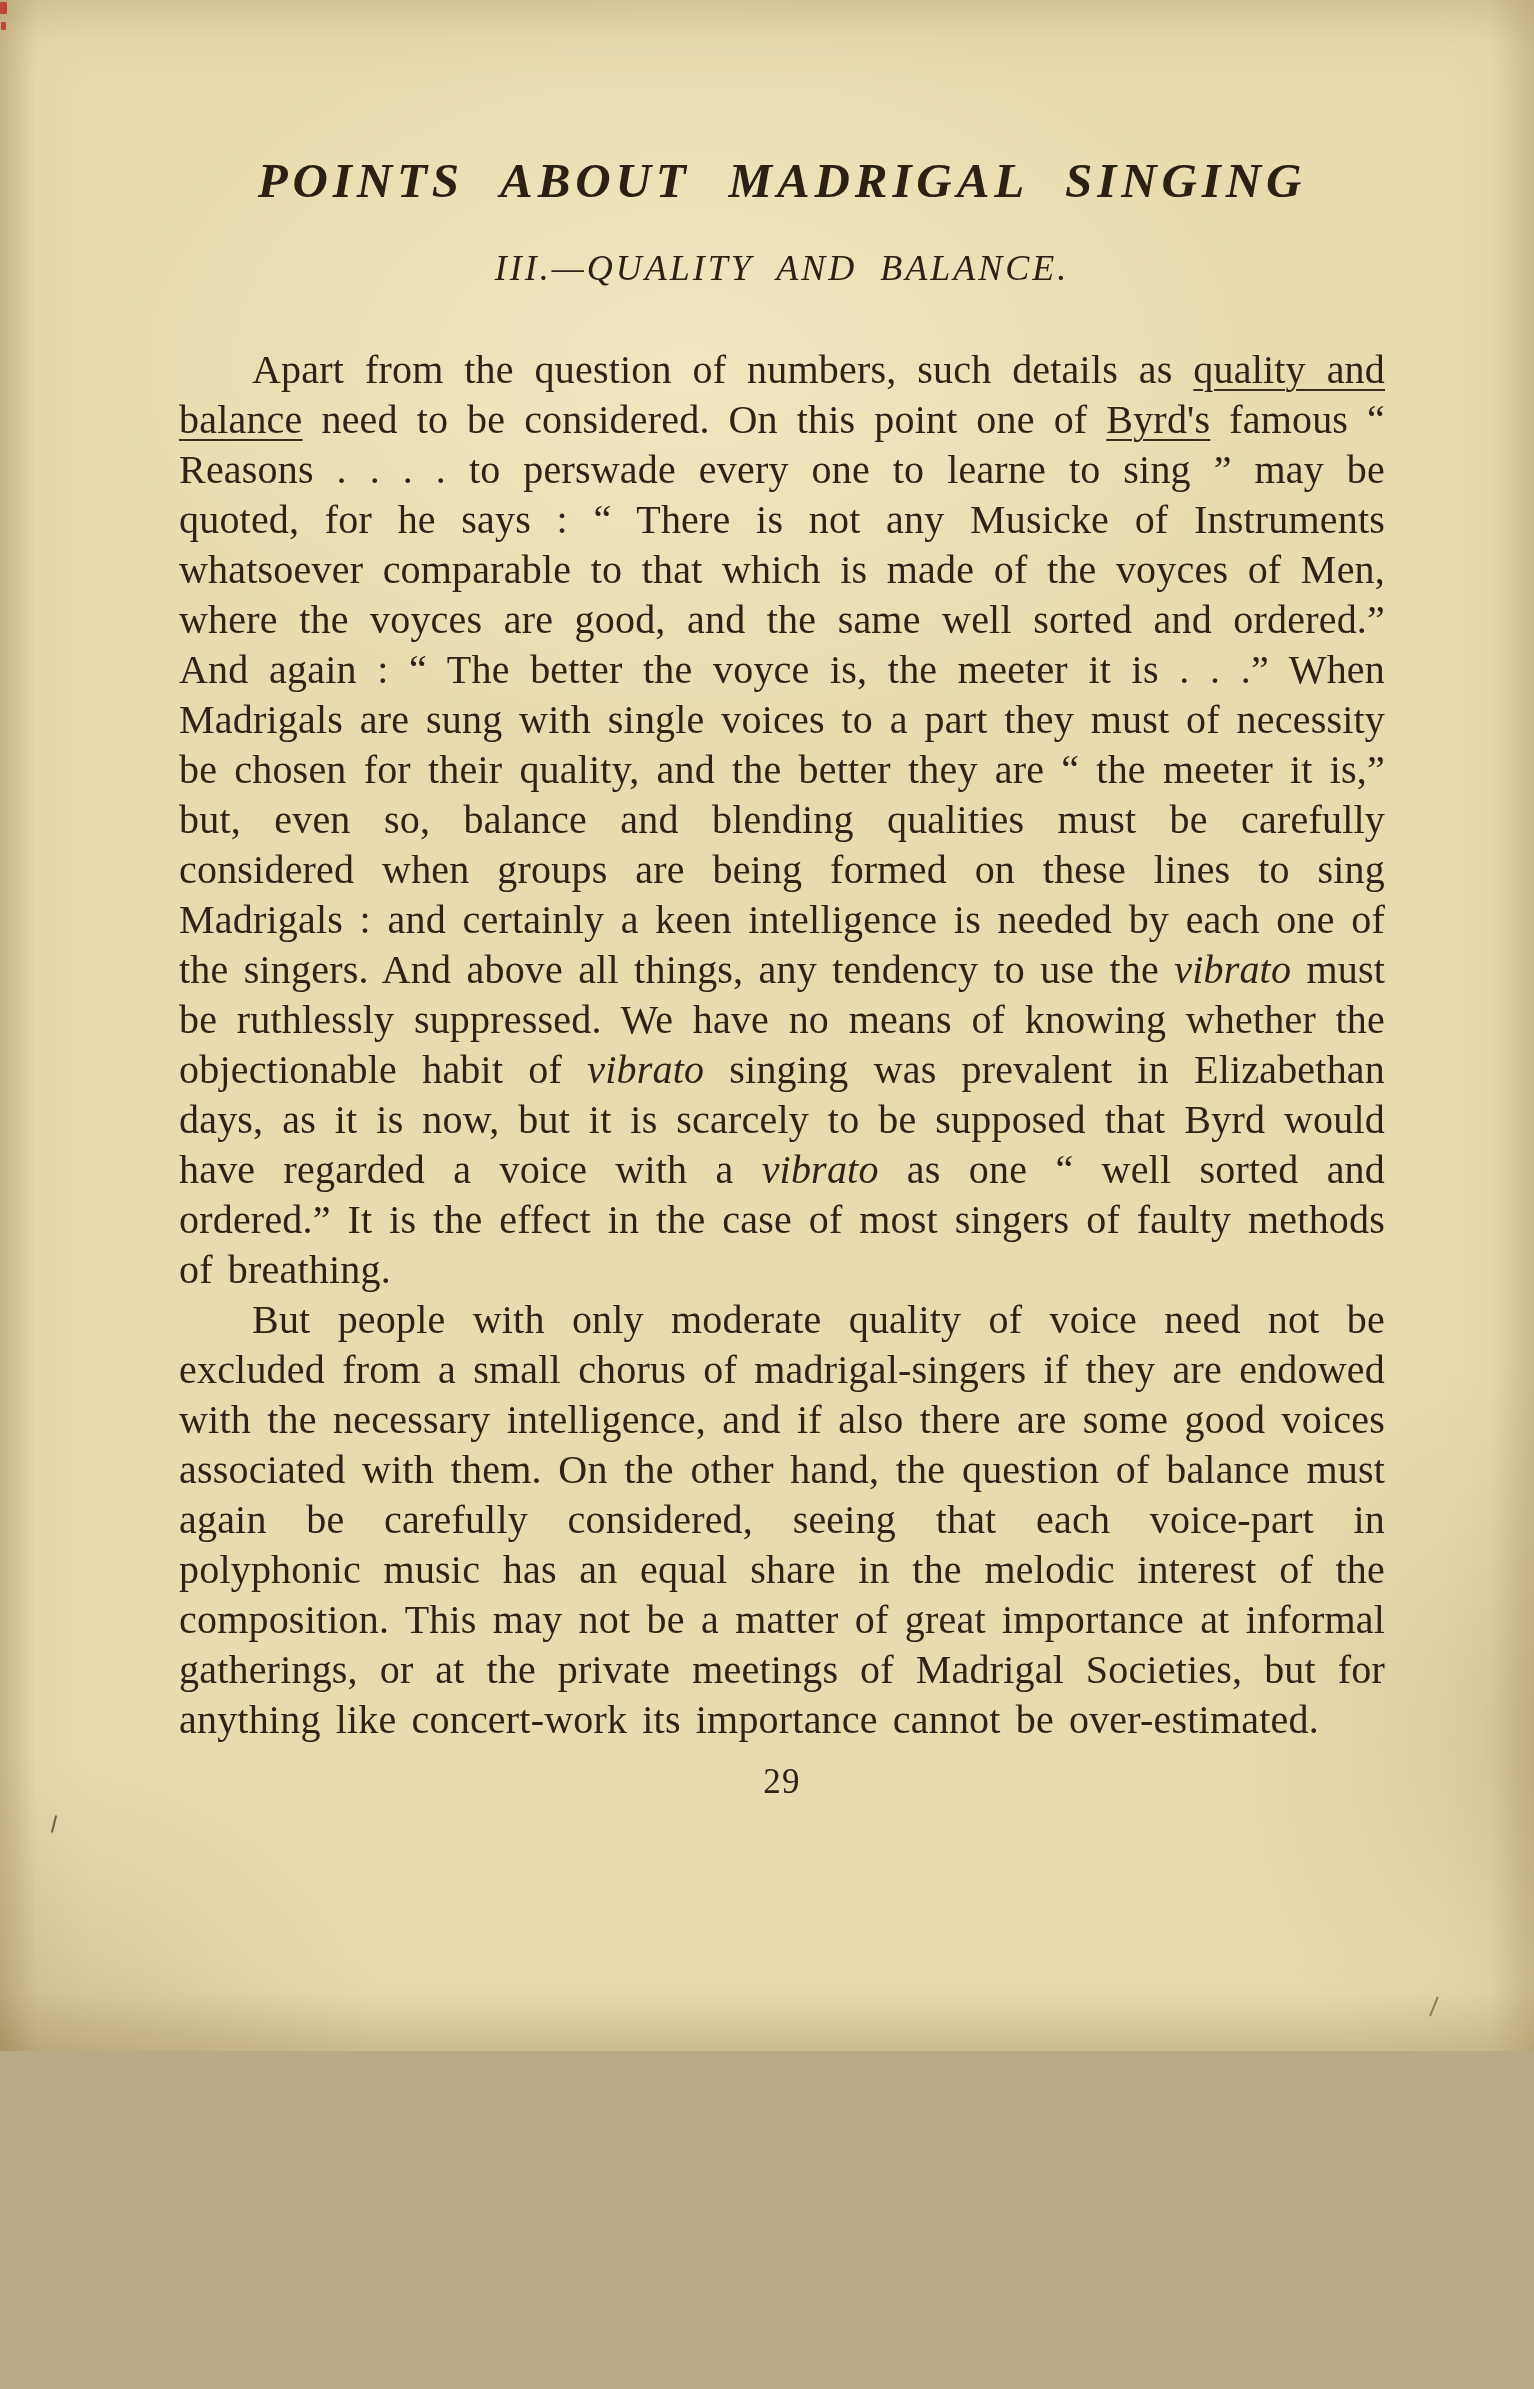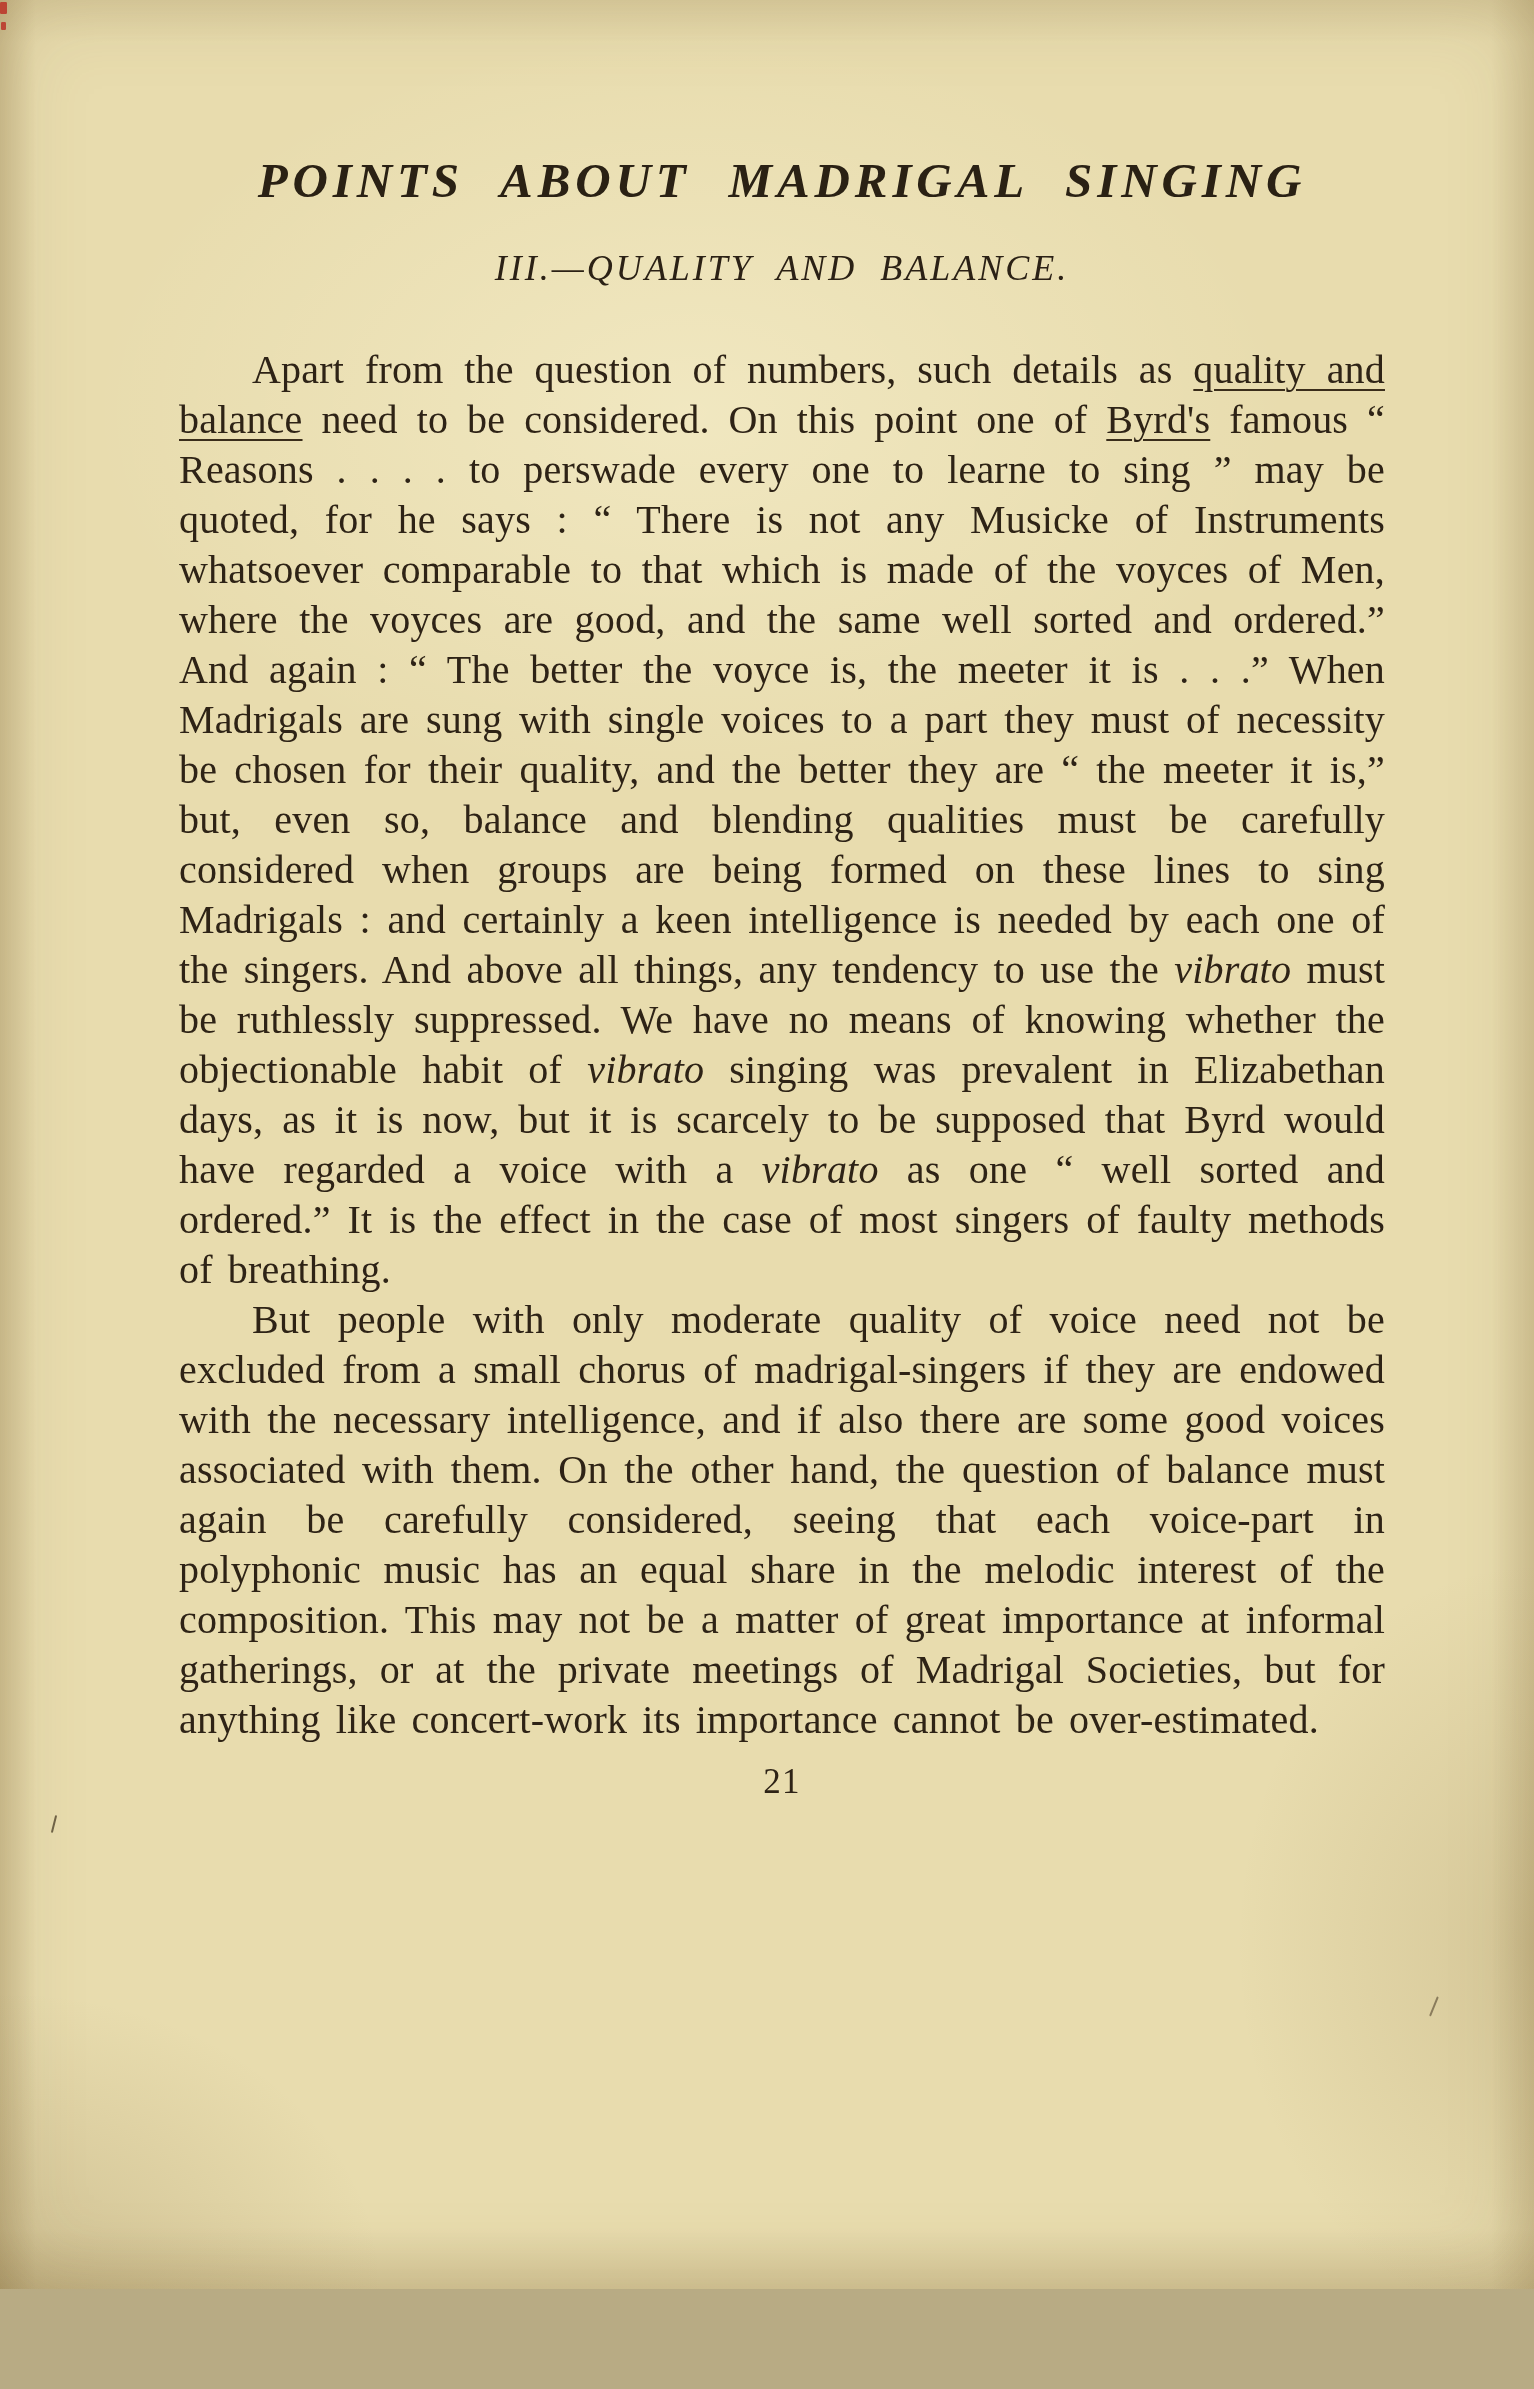--- a/index.html
+++ b/index.html
@@ -3,21 +3,21 @@
 <meta charset="utf-8">
 <style>
   html, body {
     margin: 0;
     padding: 0;
     background: #b8ab84;
   }
   .page {
     position: relative;
     width: 1534px;
-    height: 2289px;
+    height: 2051px;
     overflow: hidden;
     box-sizing: border-box;
     font-family: "Liberation Serif", "DejaVu Serif", serif;
     color: #2e2316;
     background:
       radial-gradient(ellipse 851px 547px at 45% 18%, rgba(255,250,222,0.38), rgba(255,250,222,0) 70%),
       radial-gradient(ellipse 547px 425px at 0% 100%, rgba(120,95,50,0.22), rgba(120,95,50,0) 70%),
       radial-gradient(ellipse 425px 547px at 100% 85%, rgba(130,105,55,0.18), rgba(130,105,55,0) 70%),
       linear-gradient(90deg, rgba(140,115,65,0.26) 0px, rgba(140,115,65,0) 36px),
       linear-gradient(270deg, rgba(140,115,65,0.20) 0px, rgba(140,115,65,0) 43px),
@@ -105,20 +105,20 @@
   <div class="content">
     <h1 class="title">POINTS ABOUT MADRIGAL SINGING</h1>
 
     <h2 class="heading">III.—QUALITY AND BALANCE.</h2>
 
     <div class="body-text">
         <p class="para"><span>Apart from the question of numbers, such details as </span><span class="seg-underline">quality and balance</span><span> need to be considered. On this point one of </span><span class="seg-underline">Byrd's</span><span> famous “ Reasons . . . . to perswade every one to learne to sing ” may be quoted, for he says : “ There is not any Musicke of Instruments whatsoever comparable to that which is made of the voyces of Men, where the voyces are good, and the same well sorted and ordered.” And again : “ The better the voyce is, the meeter it is . . .” When Madrigals are sung with single voices to a part they must of necessity be chosen for their quality, and the better they are “ the meeter it is,” but, even so, balance and blending qualities must be carefully considered when groups are being formed on these lines to sing Madrigals : and certainly a keen intelligence is needed by each one of the singers. And above all things, any tendency to use the </span><span class="seg-italic">vibrato</span><span> must be ruthlessly suppressed. We have no means of knowing whether the objectionable habit of </span><span class="seg-italic">vibrato</span><span> singing was prevalent in Elizabethan days, as it is now, but it is scarcely to be supposed that Byrd would have regarded a voice with a </span><span class="seg-italic">vibrato</span><span> as one “ well sorted and ordered.” It is the effect in the case of most singers of faulty methods of breathing.</span></p>
         <p class="para"><span>But people with only moderate quality of voice need not be excluded from a small chorus of madrigal-singers if they are endowed with the necessary intelligence, and if also there are some good voices associated with them. On the other hand, the question of balance must again be carefully considered, seeing that each voice-part in polyphonic music has an equal share in the melodic interest of the composition. This may not be a matter of great importance at informal gatherings, or at the private meetings of Madrigal Societies, but for anything like concert-work its importance cannot be over-estimated.</span></p>
       </div>
 
-    <div class="page-number">21</div>
+    <div class="page-number">29</div>
   </div>
 
   <div class="margin-mark left"></div>
   <div class="margin-mark right"></div>
 
 </div>
 
 
 </body></html>

